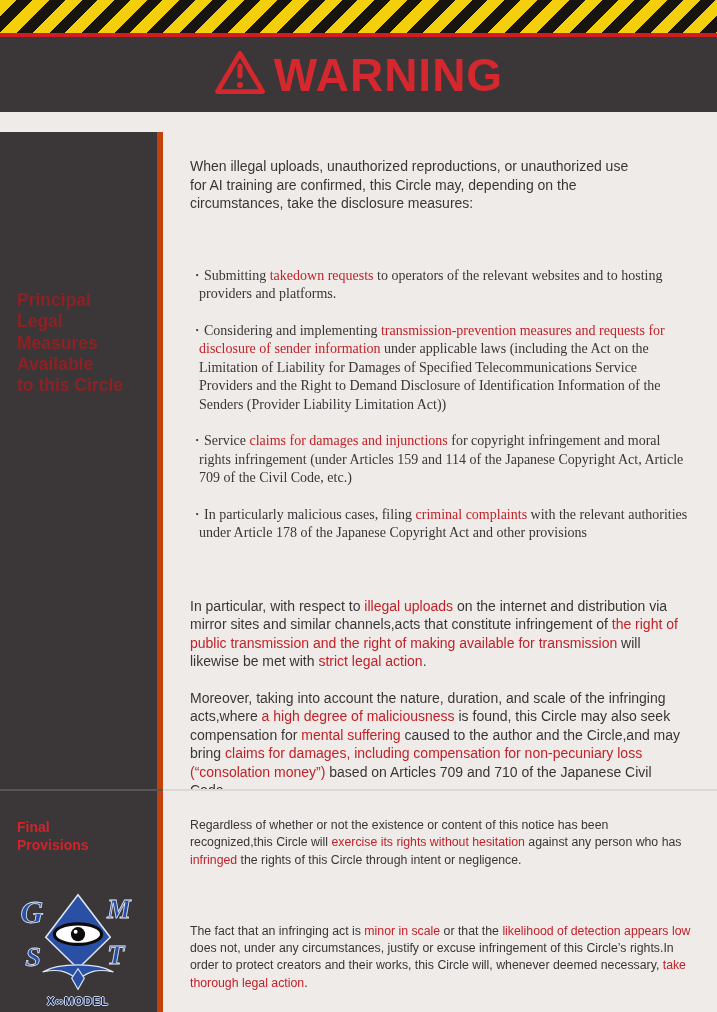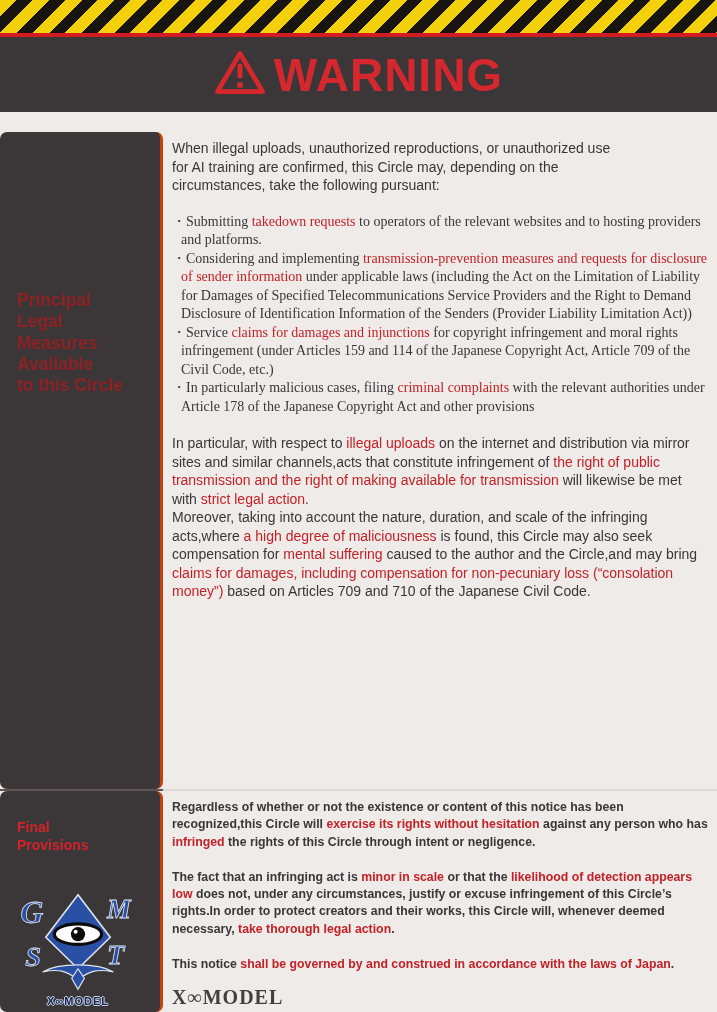--- a/index.html
+++ b/index.html
@@ -12,31 +12,31 @@
   body{width:717px;height:1012px;background:var(--page-bg);font-family:"Liberation Sans",sans-serif;overflow:hidden;}
   .page{width:717px;height:1012px;position:relative;overflow:hidden;}
 
   .band-stripes{height:33px;background:repeating-linear-gradient(135deg,var(--hazard-yellow) 0 12px,var(--hazard-black) 12px 23px);}
   .band-redline{height:4px;background:#d31c22;}
   .header{height:75px;background:var(--header-bg);display:flex;align-items:center;justify-content:center;gap:8px;}
   .warning-title{color:var(--accent-red);font-weight:bold;font-size:46px;letter-spacing:1px;line-height:1;}
   .gap-band{height:20px;background:var(--page-bg);}
 
   .main{display:grid;grid-template-columns:163px 1fr;grid-template-rows:657px 2px 221px;height:880px;position:relative;}
-  .side{background:var(--header-bg);border-right:3px solid #c2410c;position:relative;z-index:2;border-radius:7px;}
+  .side{background:var(--header-bg);border-right:6px solid #c2410c;position:relative;z-index:2;}
   .content{background:var(--page-bg);position:relative;z-index:1;overflow:hidden;}
   .divider{grid-column:1 / span 2;background:linear-gradient(90deg,#5a5455 0 163px,#dcd8d6 163px 100%);z-index:3;}
 
   .side-label{font-weight:bold;white-space:pre-line;}
   .principal-label{padding:158px 4px 0 17px;font-size:17.5px;line-height:1.22;color:var(--principal-red);}
   .final-label{padding:28px 4px 0 17px;font-size:14px;line-height:1.25;color:var(--final-red);}
 
   .s1-content{padding:7px 10px 0 9px;font-size:14px;line-height:18.5px;color:var(--body-text);}
-  .s2-content{padding:8px 8px 0 9px;font-size:12.3px;line-height:17.3px;color:var(--body-text);font-weight:bold;}
-  .blk{margin:0;}
+  .s2-content{padding:8px 8px 0 9px;font-size:12.3px;line-height:17.3px;color:var(--body-text);}
+  .blk{margin:18px;}
   .blk.spacer{height:18px;}
   .blk.bullet{padding-left:9px;text-indent:-9px;font-family:Liberation Serif, serif;}
   .red{color:var(--red-text);}
 
   .watermark{position:absolute;left:163px;top:20px;z-index:0;opacity:.85;pointer-events:none;}
 
   .footer-brand{margin-top:16px;font-family:"Liberation Serif",serif;font-size:20px;letter-spacing:1px;color:#433f40;}
 
   .logo-block{position:absolute;left:10px;bottom:5px;width:136px;text-align:center;}
   .logo-brand{font-size:11px;font-weight:bold;letter-spacing:1px;color:#16244d;
@@ -85,21 +85,21 @@
 
     <div class="side">
       <div class="side-label principal-label">Principal
 Legal
 Measures
 Available
 to this Circle</div>
     </div>
 
     <div class="content s1-content">
-        <div class="blk p"><span>When illegal uploads, unauthorized reproductions, or unauthorized use</span><br><span>for AI training are confirmed, this Circle may, depending on the</span><br><span>circumstances, take the following pursuant:</span></div>
+        <div class="blk p"><span>When illegal uploads, unauthorized reproductions, or unauthorized use</span><br><span>for AI training are confirmed, this Circle may, depending on the</span><br><span>circumstances, take the disclosure measures:</span></div>
         <div class="blk spacer"></div>
         <div class="blk bullet"><span>・</span><span>Submitting </span><span class="red">takedown requests</span><span> to operators of the relevant websites and to hosting providers and platforms.</span></div>
         <div class="blk bullet"><span>・</span><span>Considering and implementing </span><span class="red">transmission-prevention measures and requests for disclosure of sender information</span><span> under applicable laws (including the Act on the Limitation of Liability for Damages of Specified Telecommunications Service Providers and the Right to Demand Disclosure of Identification Information of the Senders (Provider Liability Limitation Act))</span></div>
         <div class="blk bullet"><span>・</span><span>Service </span><span class="red">claims for damages and injunctions</span><span> for copyright infringement and moral rights infringement (under Articles 159 and 114 of the Japanese Copyright Act, Article 709 of the Civil Code, etc.)</span></div>
         <div class="blk bullet"><span>・</span><span>In particularly malicious cases, filing </span><span class="red">criminal complaints</span><span> with the relevant authorities under Article 178 of the Japanese Copyright Act and other provisions</span></div>
         <div class="blk spacer"></div>
         <div class="blk p"><span>In particular, with respect to </span><span class="red">illegal uploads</span><span> on the internet and distribution via mirror sites and similar channels,acts that constitute infringement of </span><span class="red">the right of public transmission and the right of making available for transmission</span><span> will likewise be met with </span><span class="red">strict legal action</span><span>.</span></div>
         <div class="blk p"><span>Moreover, taking into account the nature, duration, and scale of the infringing acts,where </span><span class="red">a high degree of maliciousness</span><span> is found, this Circle may also seek compensation for </span><span class="red">mental suffering</span><span> caused to the author and the Circle,and may bring </span><span class="red">claims for damages, including compensation for non-pecuniary loss (“consolation money”)</span><span> based on Articles 709 and 710 of the Japanese Civil Code.</span></div>
       </div>
 

